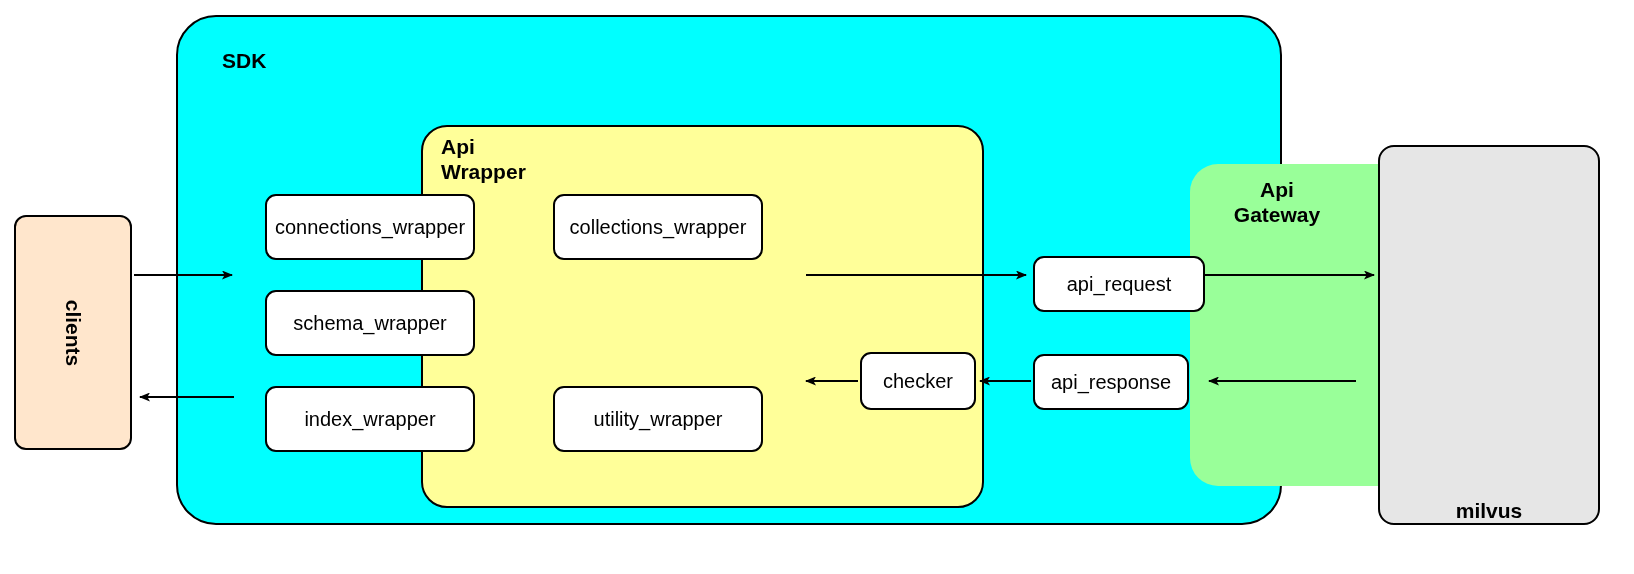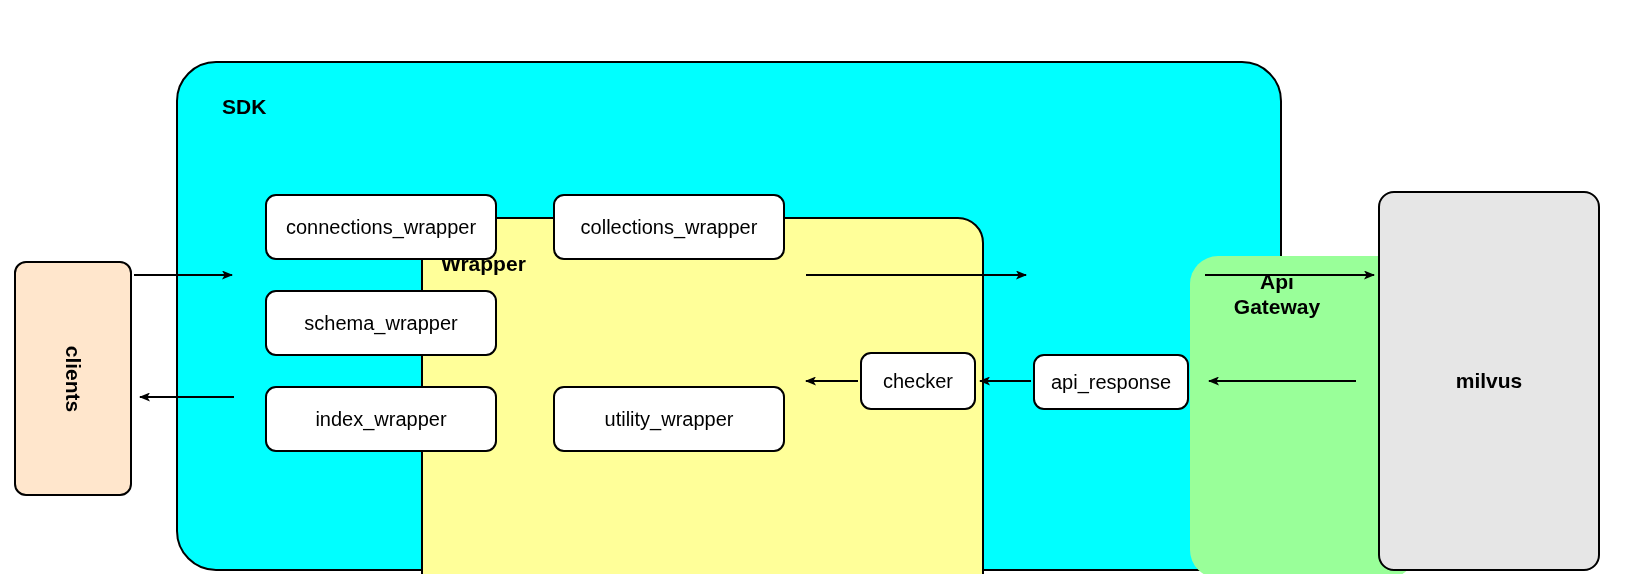--- a/index.html
+++ b/index.html
@@ -18,21 +18,20 @@
     overflow: hidden;
   }
   .box {
     position: absolute;
     box-sizing: border-box;
     border: 2px solid #000000;
     display: flex;
     align-items: center;
     justify-content: center;
     text-align: center;
-    margin-top: 46px;
   }
 
   
   #sdk-container {
     left: 176px;
     top: 15px;
     width: 1106px;
     height: 510px;
     background: #00ffff;
     border-radius: 40px;
@@ -75,21 +74,21 @@
     border-radius: 11px;
     font-size: 20px;
     color: #000000;
     position: absolute;
     box-sizing: border-box;
     display: flex;
     align-items: center;
     justify-content: center;
   }
   .wrapper-cell {
-    width: 232px;
+    width: 210px;
     height: 66px;
   }
   .col-1 { left: 265px; }
   .col-2 { left: 553px; }
   .row-1 { top: 194px; }
   .row-2 { top: 290px; }
   .row-3 { top: 386px; }
 
   
   #api-gateway-container {
@@ -149,20 +148,21 @@
 
   
   #milvus-box {
     left: 1378px;
     top: 145px;
     width: 222px;
     height: 380px;
     background: #e6e6e6;
     border: 2px solid #000000;
     border-radius: 16px;
+    align-items: flex-end;
   }
   #milvus-label {
     font-weight: bold;
     font-size: 21px;
     color: #000000;
   }
 
   
   #arrow-layer {
     position: absolute;
@@ -197,20 +197,21 @@
   </div>
 
   <div class="leaf-box wrapper-cell col-1 row-1">connections_wrapper</div>
   <div class="leaf-box wrapper-cell col-2 row-1">collections_wrapper</div>
   <div class="leaf-box wrapper-cell col-1 row-2">schema_wrapper</div>
   <div class="leaf-box wrapper-cell col-1 row-3">index_wrapper</div>
   <div class="leaf-box" id="checker-box">checker</div>
 
   <div class="leaf-box wrapper-cell col-2 row-3">utility_wrapper</div>
 
+  <div class="leaf-box" id="api-request-box">api_request</div>
   <div class="leaf-box" id="api-response-box">api_response</div>
 
   <div class="box" id="milvus-box">
     <span id="milvus-label">milvus</span>
   </div>
 
   <svg id="arrow-layer" viewBox="0 0 1634 574" xmlns="http://www.w3.org/2000/svg">
     <defs>
       <marker id="arrowhead" markerWidth="11" markerHeight="9" refX="10" refY="4.5" orient="auto" markerUnits="userSpaceOnUse">
         <path d="M0,0 L11,4.5 L0,9 L2.6,4.5 Z" fill="#000000"></path>

